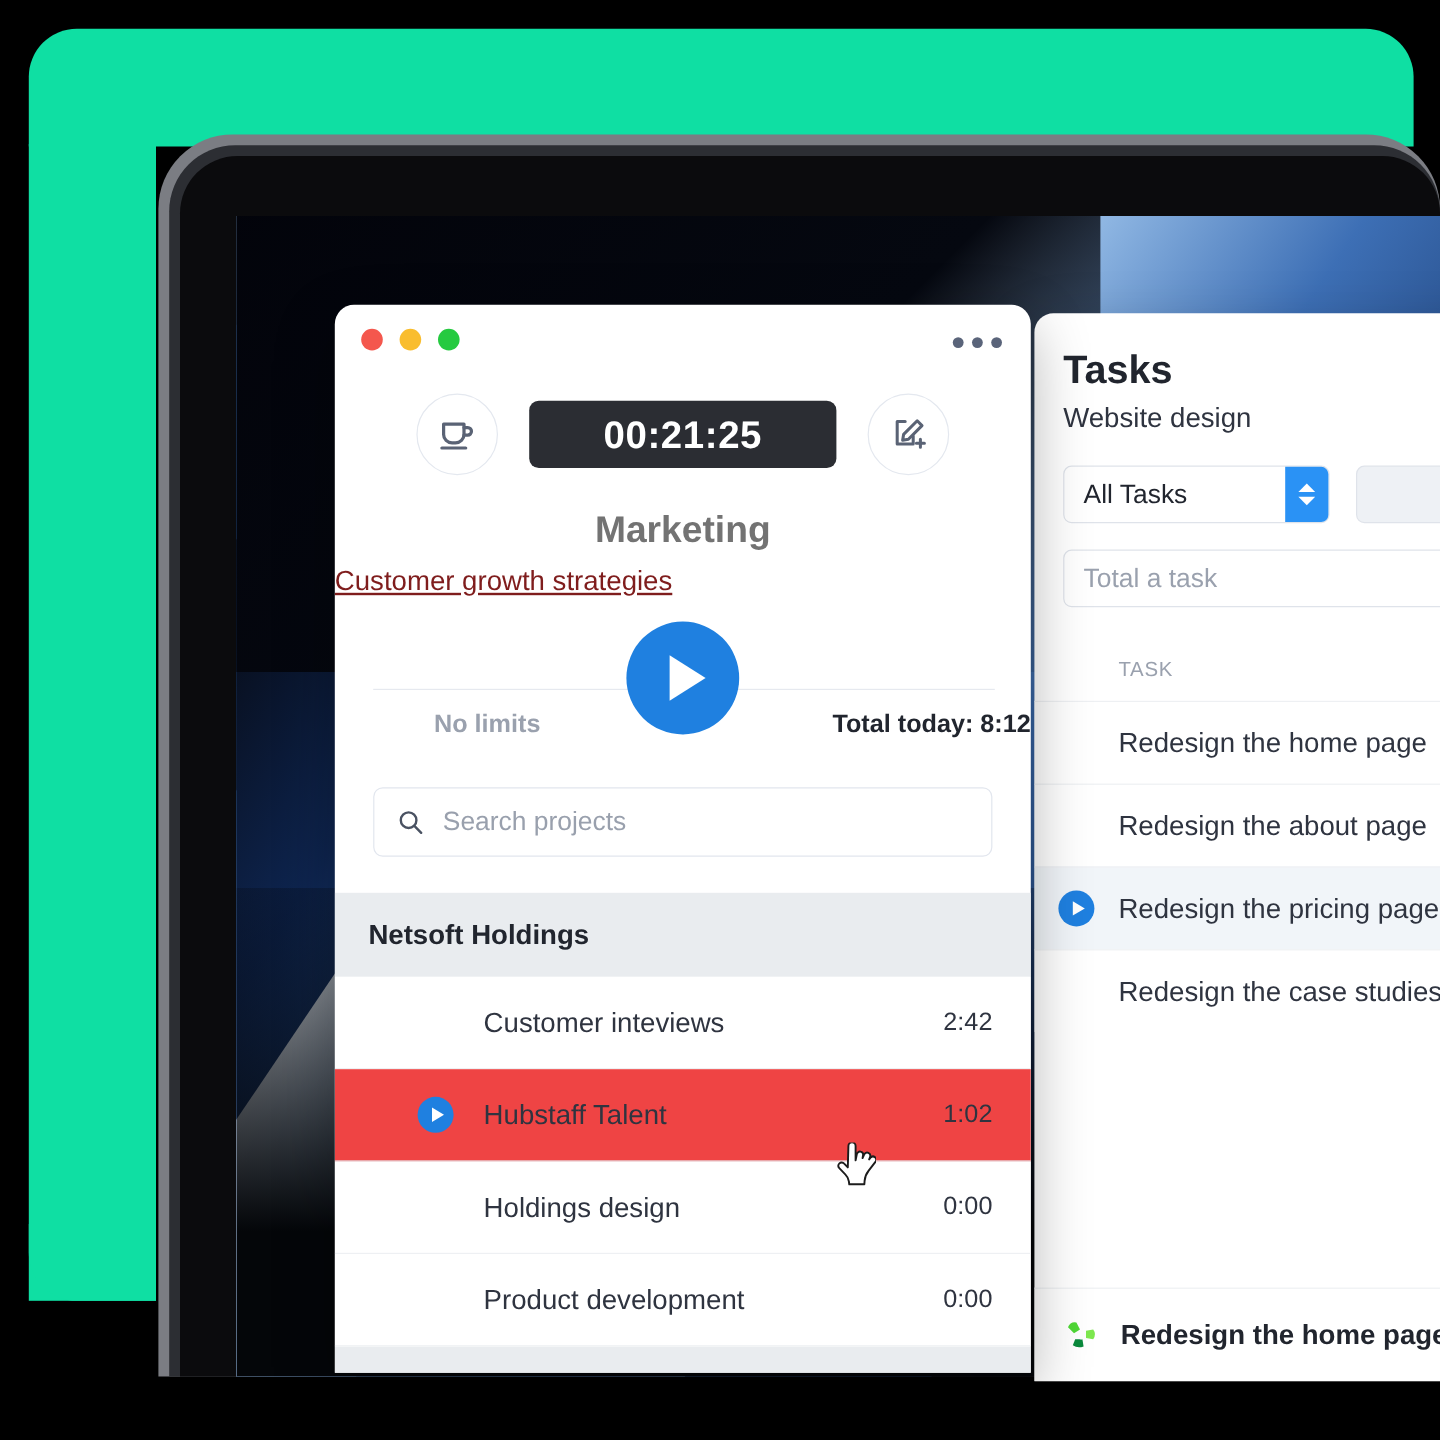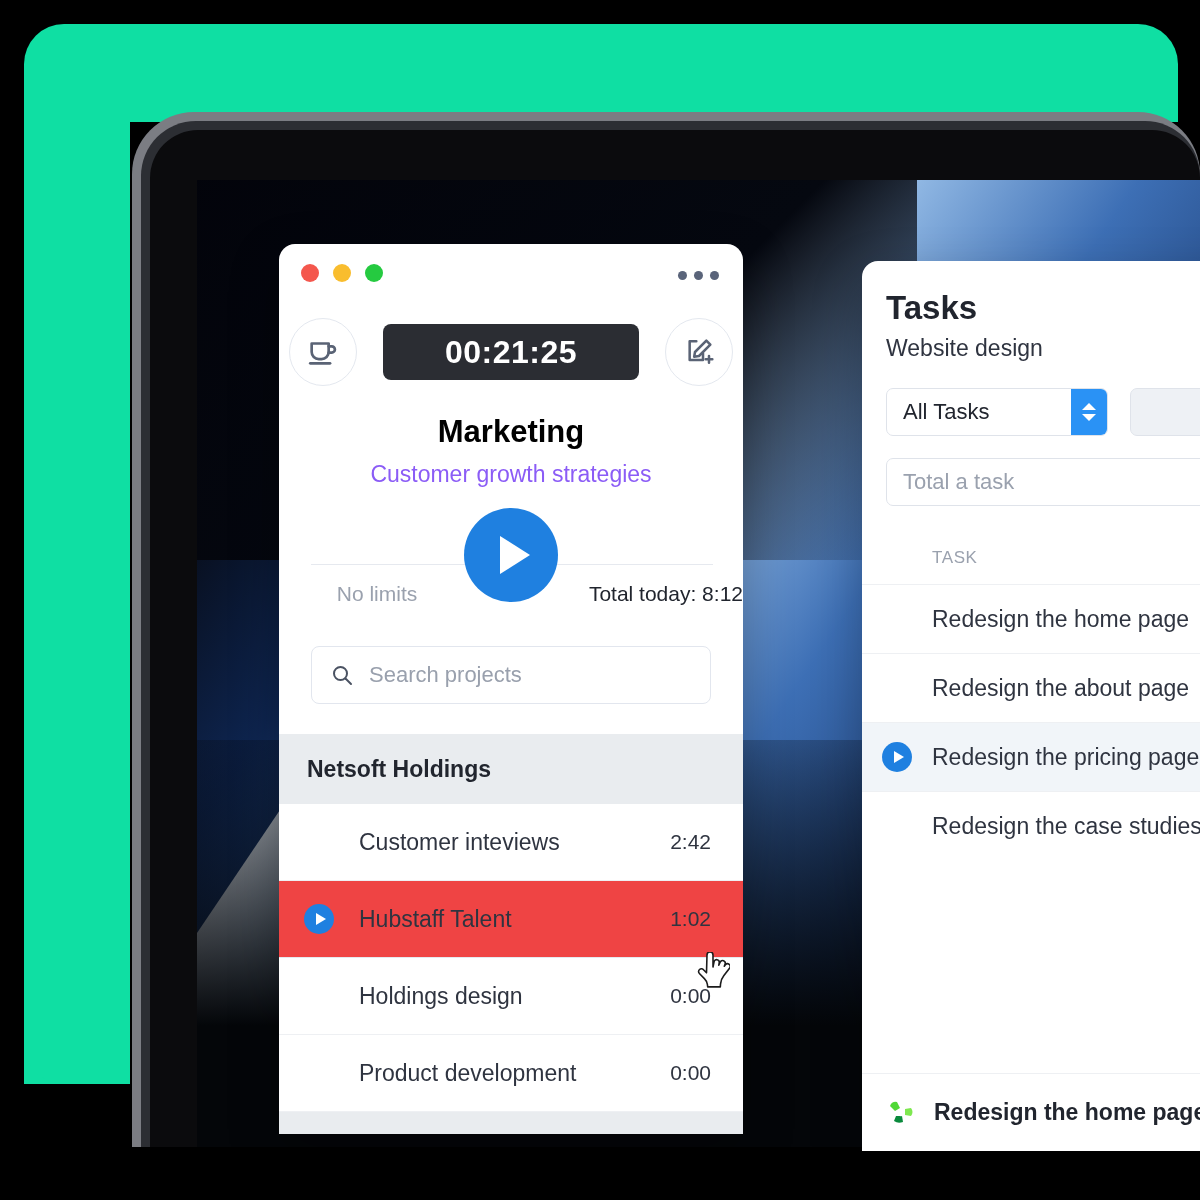--- a/index.html
+++ b/index.html
@@ -55,21 +55,21 @@
   .s4{ left:980px; top:-700px; width:600px; height:2000px;
        background:linear-gradient(90deg,#e7f0fa 0%,#9cc2ea 25%,#3d6fb5 60%,#1a3a70 100%);
        transform:rotate(34deg); }
   .wp-dark-tl{ position:absolute; left:-40px; top:-40px; width:760px; height:420px;
        background:linear-gradient(135deg,#02030a 0%,#050810 60%,rgba(5,8,16,0) 100%); }
   .wp-dark-b{ position:absolute; left:0; top:560px; width:1003px; height:520px;
        background:linear-gradient(180deg,rgba(3,5,11,0.25) 0%,#040609 55%,#040609 100%); }
 
   
   .timer-win{
-    position:absolute; left:279px; top:244px; width:464px; height:890px;
+    position:absolute; left:279px; top:254px; width:580px; height:890px;
     background:#fff; border-radius:16px 16px 0 0;
     box-shadow:0 18px 50px rgba(0,0,0,.30);
     overflow:hidden;
   }
   .titlebar{ height:56px; position:relative; }
   .dots{ position:absolute; left:22px; top:20px; display:flex; gap:14px; }
   .dot{ width:18px; height:18px; border-radius:50%; }
   .dot.r{ background:#f4574d; } .dot.y{ background:#f9bd2e; } .dot.g{ background:#25ca40; }
   .kebab{ position:absolute; right:24px; top:27px; display:flex; gap:7px; }
   .kebab i{ width:9px; height:9px; border-radius:50%; background:#5a647a; display:block; }
@@ -77,24 +77,24 @@
   .timer-row{ display:flex; align-items:center; justify-content:center; gap:26px; margin-top:18px; }
   .circ-btn{
     width:68px; height:68px; border-radius:50%; border:1.6px solid #e4e8ef;
     display:flex; align-items:center; justify-content:center; background:#fff;
   }
   .time-pill{
     width:256px; height:56px; background:#2b2d33; border-radius:8px;
     display:flex; align-items:center; justify-content:center;
     color:#fff; font-size:32px; font-weight:bold; letter-spacing:.5px;
   }
-  .proj-name{ text-align:center; font-size:31px; font-weight:bold; color:#000000; margin-top:28px; }
-  .proj-sub{ text-align:center; font-size:23px; color:#8b5cf6; margin-top:11px; }
-
-  .play-zone{ position:relative; height:118px; margin-top:10px; }
+  .proj-name{ text-align:center; font-size:31px; font-weight:bold; color:#737373; margin-top:28px; }
+  .proj-sub{ font-size:23px; color:#7f1d1d; margin-top:11px;text-decoration:underline; }
+
+  .play-zone{ position:relative; height:118px; margin-top:10px;font-weight:bold; }
   .play-btn{
     position:absolute; left:50%; top:10px; transform:translateX(-50%);
     width:94px; height:94px; border-radius:50%; background:#1f80e0;
     display:flex; align-items:center; justify-content:center;
   }
   .play-tri{ width:0;height:0;border-left:30px solid #fff;border-top:19px solid transparent;border-bottom:19px solid transparent;margin-left:8px; }
   .hline{ position:absolute; left:32px; right:30px; top:66px; height:1px; background:#e6e9ef; }
   .vline{ position:absolute; left:50%; top:66px; width:1px; height:38px; background:#e6e9ef; }
   .limits{ position:absolute; left:0; right:0; top:84px; display:flex; }
   .limits .l{ flex:1; text-align:center; color:#9aa1ae; font-size:21px; padding-right:38px; }
@@ -106,21 +106,21 @@
   }
   .search span{ color:#99a0ad; font-size:22px; }
 
   .group-head{
     margin-top:30px; background:#e9ecef; height:70px; display:flex; align-items:center;
     padding-left:28px; font-size:23px; font-weight:bold; color:#21252e;
   }
   .plist{ }
   .prow{
     height:77px; display:flex; align-items:center; position:relative;
-    border-bottom:1px solid #eef0f3; background:#fff;
+    border-bottom:1px solid #eef0f3; background:#fff;padding-left:44px;
   }
   .prow.active{ background:#ef4444; border-bottom-color:#e4e9ef; }
   .prow .pic{ width:80px; display:flex; justify-content:center; align-items:center; }
   .mini-play{ width:30px;height:30px;border-radius:50%;background:#1f80e0;display:flex;align-items:center;justify-content:center; }
   .mini-tri{ width:0;height:0;border-left:10px solid #fff;border-top:6.5px solid transparent;border-bottom:6.5px solid transparent;margin-left:3px; }
   .prow .pname{ flex:1; font-size:23px; color:#2f3440; }
   .prow .ptime{ font-size:21px; color:#2f3440; padding-right:32px; }
   .group-foot{ height:40px; background:#e9ecef; }
 
   .cursor{ position:absolute; left:696px; top:952px; width:34px; height:44px; pointer-events:none; }

